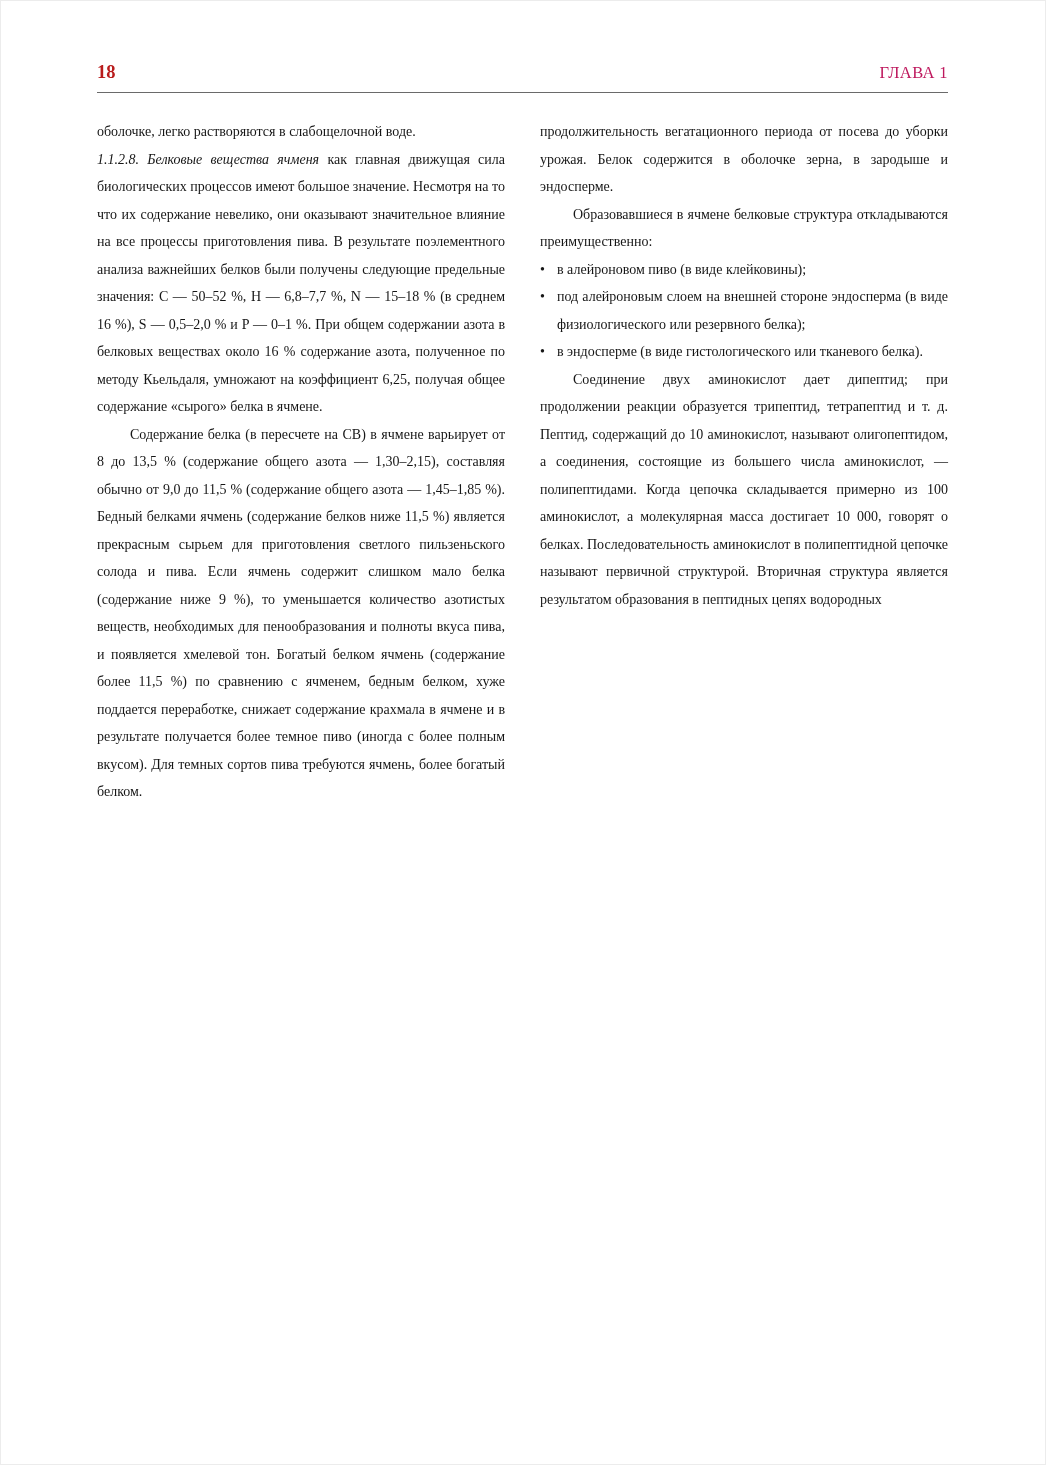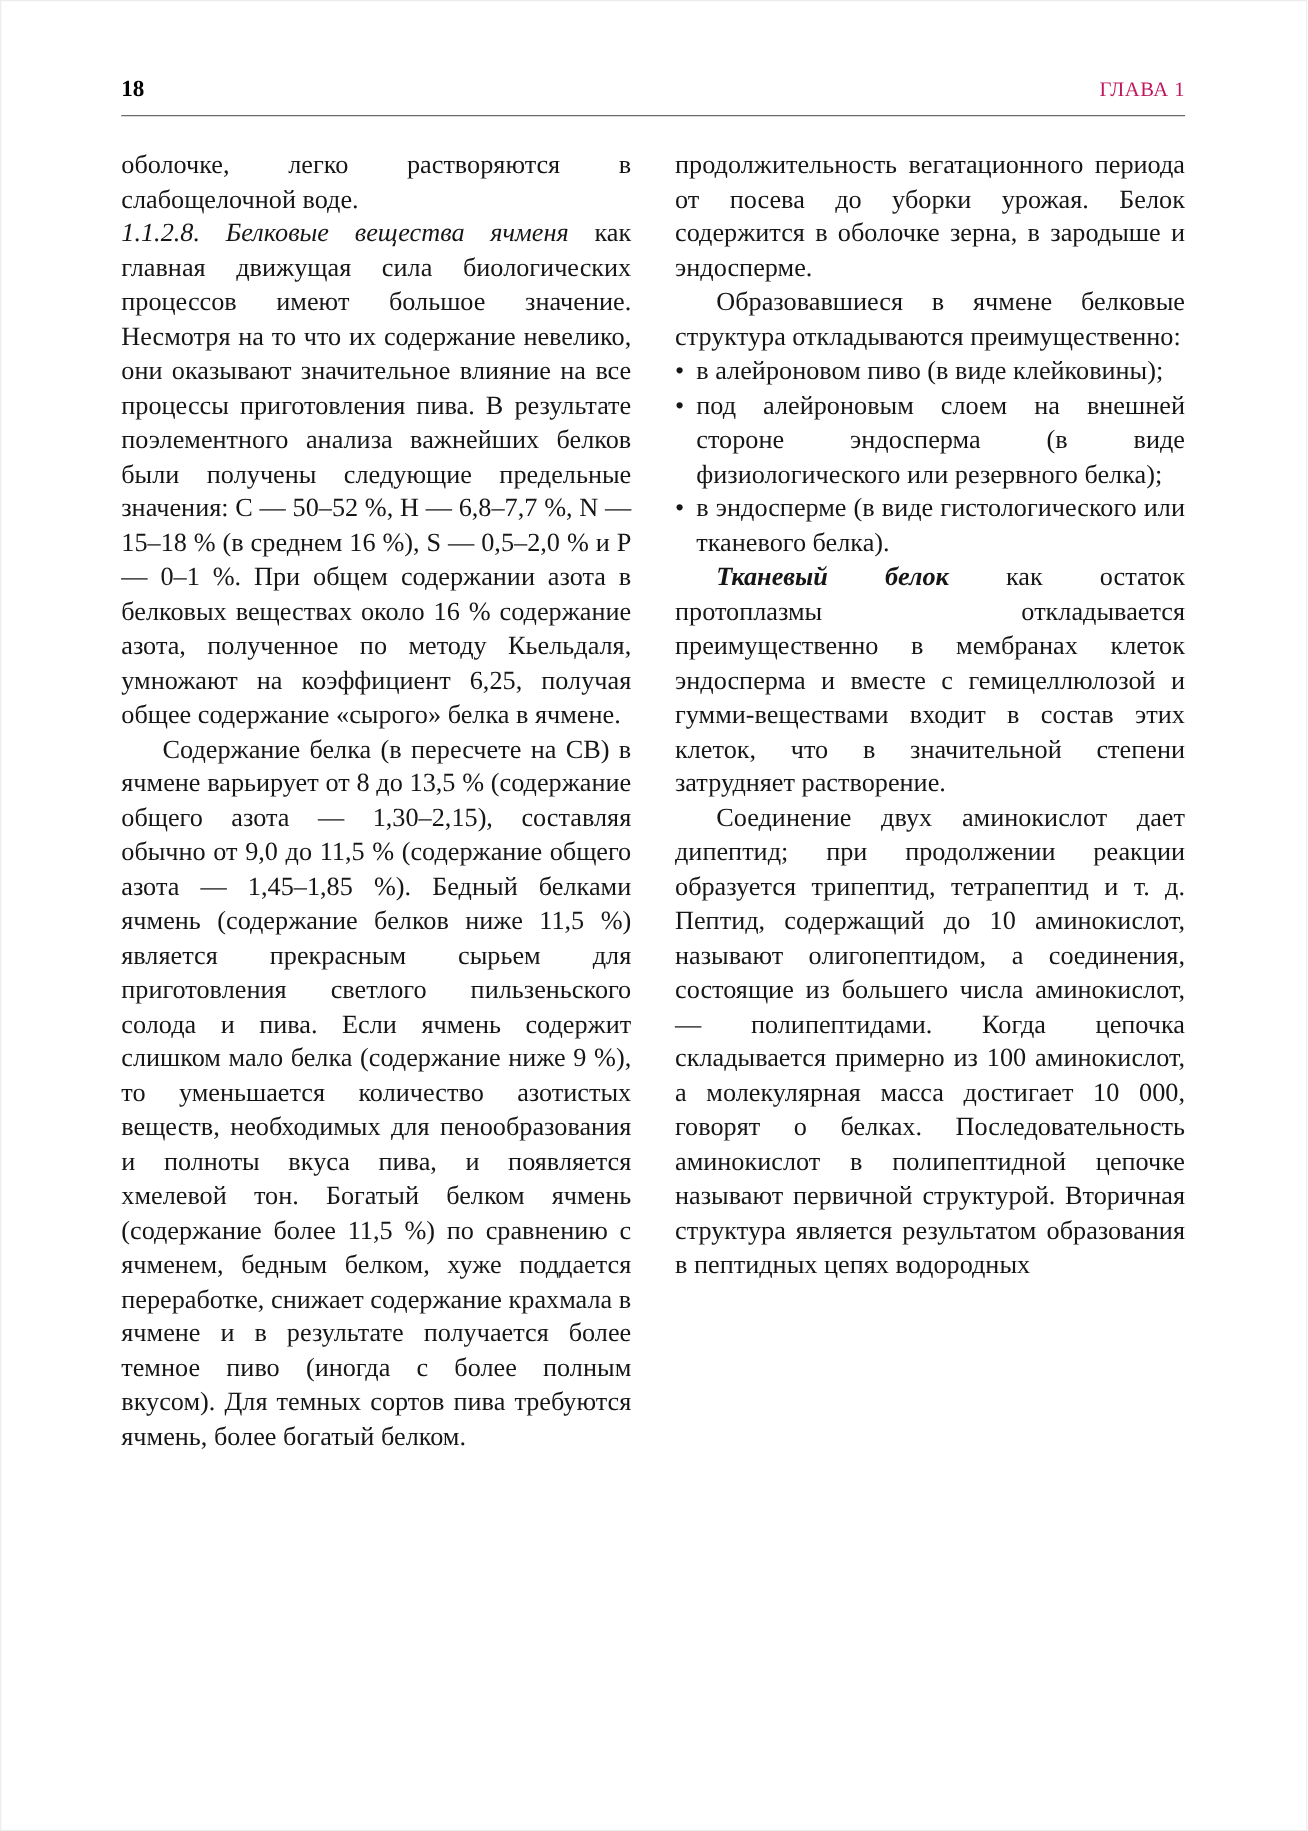--- a/index.html
+++ b/index.html
@@ -13,28 +13,28 @@
   .page {
     width:1046px; height:1465px;
     padding:62px 98px 0 97px;
     background:#ffffff;
     box-shadow: inset 0 0 0 1px #ececec;
   }
   .header {
     display:flex; justify-content:space-between; align-items:baseline;
     padding-bottom:9px;
   }
-  .pagenum { font-weight:bold; font-size:18.5px; color:#000000; }
+  .pagenum { font-weight:bold; font-size:18.5px; color:#b91c1c; }
   .chapter { font-size:16.5px; letter-spacing:0.4px; color:#be185d; }
   .rule { border:none; border-top:1px solid #6a6a6a; height:0; }
   .content { display:flex; gap:35px; margin-top:25px; }
   .col {
     flex:1 1 0; min-width:0;
     text-align:justify;
-    font-size:21px; line-height:27.5px;
+    font-size:14px; line-height:27.5px;
     hyphens:auto; -webkit-hyphens:auto;
   }
   .para { margin:0; }
   .para.indent { text-indent:33px; }
   .it  { font-style:italic; }
   .bit { font-style:italic; font-weight:bold; }
   .bullet { display:flex; }
   .marker { flex:0 0 17px; }
   .btxt { flex:1 1 0; min-width:0; display:block; text-align:justify; }
 </style>
@@ -61,17 +61,16 @@
           <span class="btxt"><span>в алейроновом пиво (в виде клейковины);</span></span>
         </div>
         <div class="bullet">
           <span class="marker">•</span>
           <span class="btxt"><span>под алейроновым слоем на внешней стороне эндосперма (в виде физиологического или резервного белка);</span></span>
         </div>
         <div class="bullet">
           <span class="marker">•</span>
           <span class="btxt"><span>в эндосперме (в виде гистологического или тканевого белка).</span></span>
         </div>
-        <p class="para indent"><span class="bit">Тканевый белок</span><span> как остаток протоплазмы откладывается преимущественно в мембранах клеток эндосперма и вместе с гемицеллюлозой и гумми-веществами входит в состав этих клеток, что в значительной степени затрудняет растворение.</span></p>
         <p class="para indent"><span>Соединение двух аминокислот дает дипептид; при продолжении реакции образуется трипептид, тетрапептид и т. д. Пептид, содержащий до 10 аминокислот, называют олигопептидом, а соединения, состоящие из большего числа аминокислот, — полипептидами. Когда цепочка складывается примерно из 100 аминокислот, а молекулярная масса достигает 10 000, говорят о белках. Последовательность аминокислот в полипептидной цепочке называют первичной структурой. Вторичная структура является результатом образования в пептидных цепях водородных</span></p>
       </div>
   </div>
 </div>
 
 </body></html>

